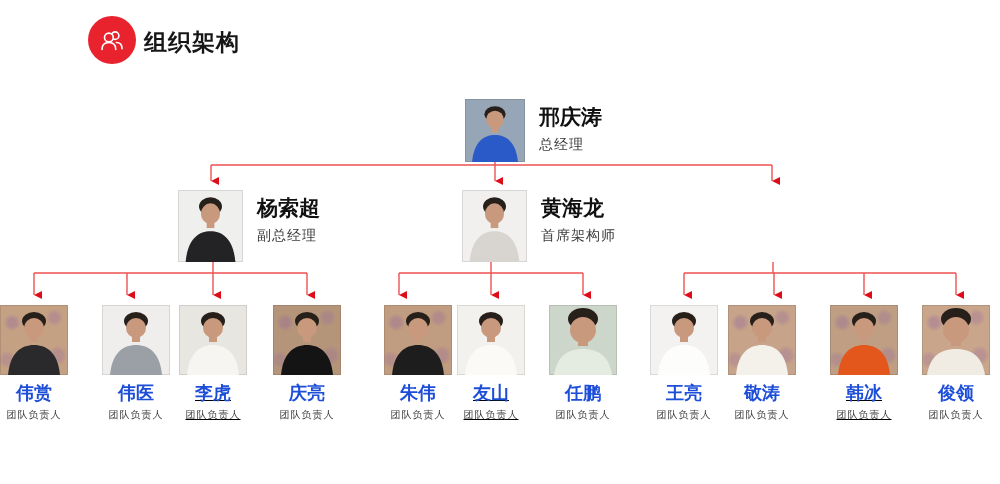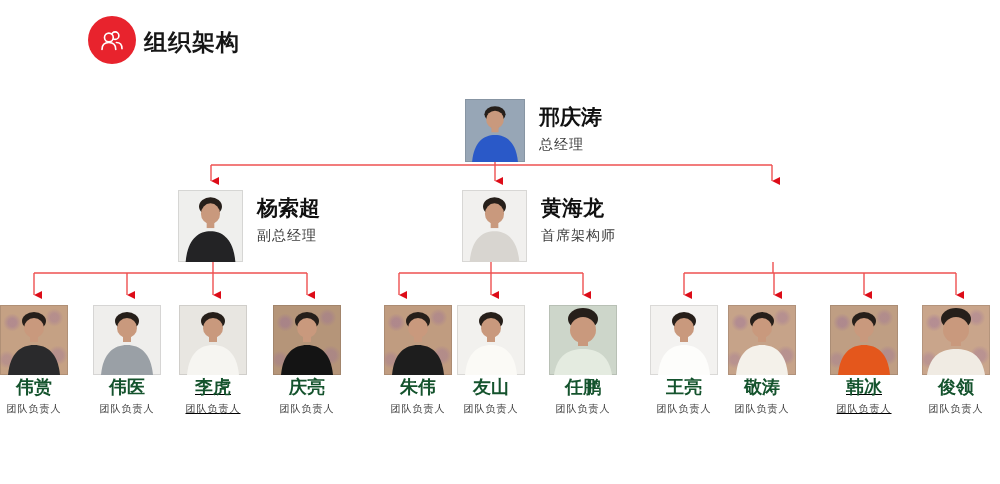--- a/index.html
+++ b/index.html
@@ -15,21 +15,21 @@
   #connectors{position:absolute;left:0;top:0;width:1000px;height:484px;pointer-events:none;}
   #connectors line{stroke:var(--line,#ee5151);stroke-width:1.4;}
 
   
   .node-h{position:absolute;}
   .node-h .info{position:absolute;top:4px;white-space:nowrap;}
   .node-h .name{font-size:21px;font-weight:bold;color:#111;}
   .node-h .role{font-size:14px;color:#3c3c3c;margin-top:5px;letter-spacing:1px;}
 
   .node-v{position:absolute;top:305px;width:68px;text-align:center;}
-  .node-v .name{font-size:18px;font-weight:bold;color:#14532d;}
+  .node-v .name{font-size:18px;font-weight:bold;color:#1d4ed8;margin-top:6px;}
   .node-v .role{font-size:10px;color:#3c3c3c;margin-top:3px;letter-spacing:1px;white-space:nowrap;}
 
   
   .avatar{position:relative;overflow:hidden;background:var(--bg,#eee);box-shadow:0 0 0 1px rgba(0,0,0,.10) inset;}
   .avatar svg{position:absolute;inset:0;width:100%;height:100%;display:block;}
   .avatar .hair{fill:var(--hair,#261f1a);}
   .avatar .skin{fill:var(--skin,#c9997d);}
   .avatar .shirt{fill:var(--shirt,#777);}
   .wall::before{content:"";position:absolute;inset:0;
     background-image:
@@ -156,21 +156,21 @@
           <ellipse class="hair" cx="34" cy="16" rx="12" ry="9"></ellipse>
           <circle class="skin" cx="34" cy="23" r="10"></circle>
           <rect class="skin" x="30" y="30" width="8" height="7"></rect>
           <path class="shirt" d="M8,70 C10,48 21,40 34,40 C47,40 58,48 60,70 Z"></path>
         </svg>
     </div>
     <div class="name">伟赏</div>
     <div class="role">团队负责人</div>
   </div>
 
-  <div class="node-v" style="left:93px;">
+  <div class="node-v" style="left:102px;">
     <div class="avatar p-l2" style="width:68px;height:70px;">
       <svg viewBox="0 0 68 70" preserveAspectRatio="none">
           <ellipse class="hair" cx="34" cy="16" rx="12" ry="9"></ellipse>
           <circle class="skin" cx="34" cy="23" r="10"></circle>
           <rect class="skin" x="30" y="30" width="8" height="7"></rect>
           <path class="shirt" d="M8,70 C10,48 21,40 34,40 C47,40 58,48 60,70 Z"></path>
         </svg>
     </div>
     <div class="name">伟医</div>
     <div class="role">团队负责人</div>
@@ -208,21 +208,21 @@
           <ellipse class="hair" cx="34" cy="16" rx="12" ry="9"></ellipse>
           <circle class="skin" cx="34" cy="23" r="10"></circle>
           <rect class="skin" x="30" y="30" width="8" height="7"></rect>
           <path class="shirt" d="M8,70 C10,48 21,40 34,40 C47,40 58,48 60,70 Z"></path>
         </svg>
     </div>
     <div class="name">朱伟</div>
     <div class="role">团队负责人</div>
   </div>
 
-  <div class="node-v" style="left:457px;">
+  <div class="node-v" style="left:457px;text-decoration:underline;">
     <div class="avatar p-l6" style="width:68px;height:70px;">
       <svg viewBox="0 0 68 70" preserveAspectRatio="none">
           <ellipse class="hair" cx="34" cy="16" rx="12" ry="9"></ellipse>
           <circle class="skin" cx="34" cy="23" r="10"></circle>
           <rect class="skin" x="30" y="30" width="8" height="7"></rect>
           <path class="shirt" d="M8,70 C10,48 21,40 34,40 C47,40 58,48 60,70 Z"></path>
         </svg>
     </div>
     <div class="name">友山</div>
     <div class="role">团队负责人</div>

